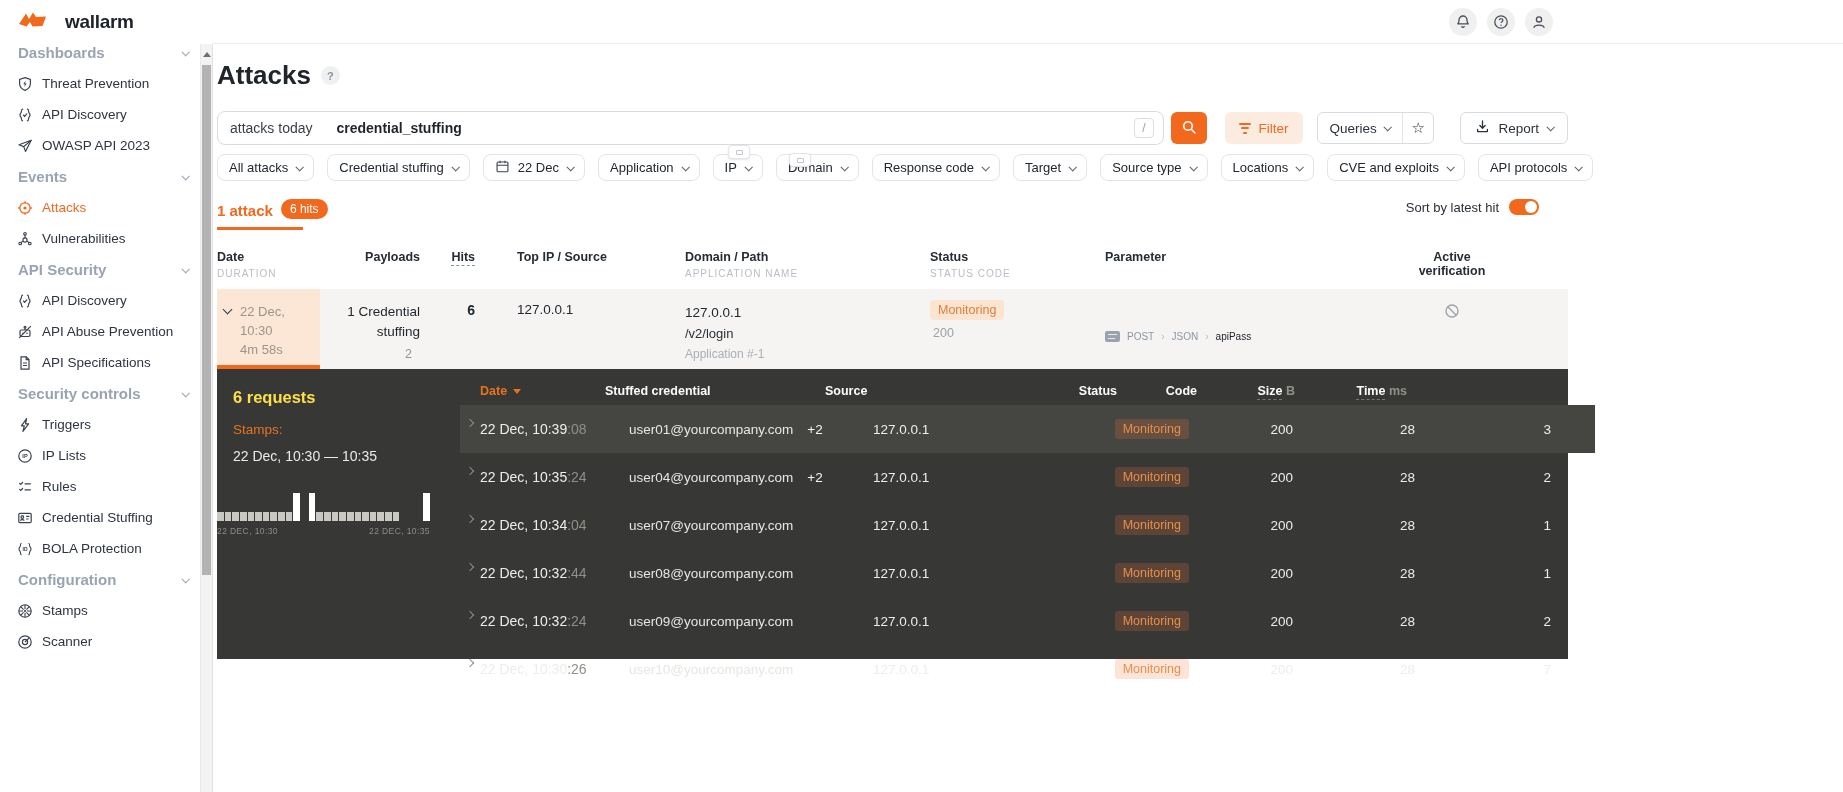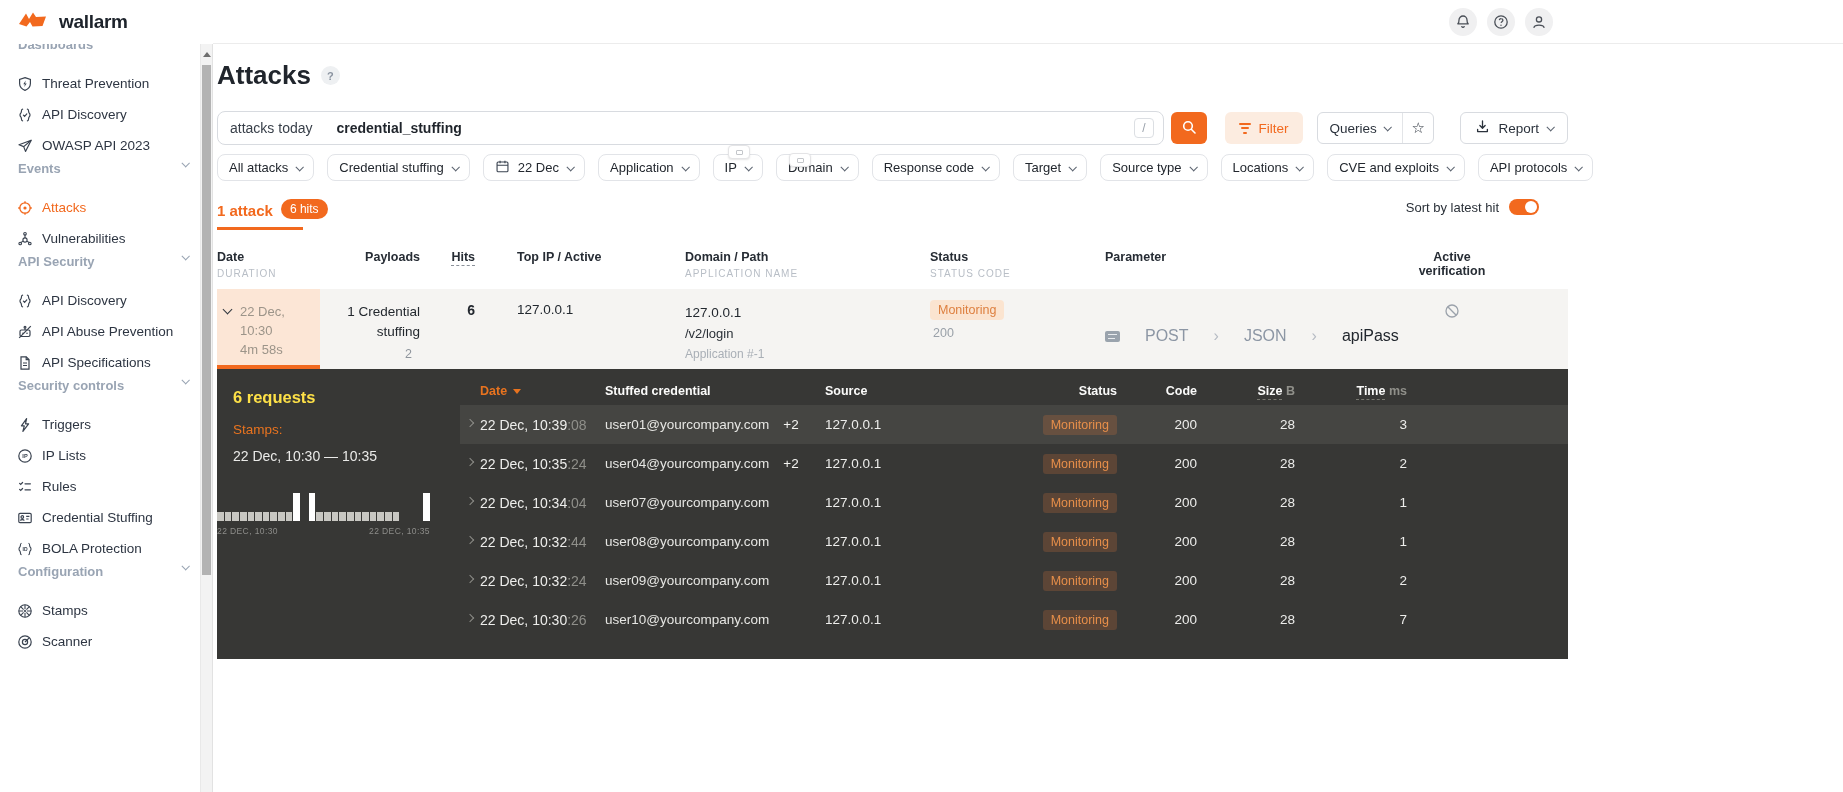--- a/index.html
+++ b/index.html
@@ -2,24 +2,24 @@
 <html><head>
 <meta charset="utf-8">
 <style>
   * { margin:0; padding:0; box-sizing:border-box; }
   html,body { width:1843px; height:792px; overflow:hidden; background:#fff;
     font-family:"Liberation Sans", sans-serif; }
   .app { position:relative; width:1843px; height:792px; }
 
   
   .sidebar { position:absolute; left:0; top:0; width:200px; height:792px; background:#fff; z-index:3; }
-  .logo { position:relative; z-index:2; background:#fff; height:44px; display:flex; align-items:center; gap:11px; padding-left:18px; }
+  .logo { position:relative; z-index:2; background:#fff; height:44px; display:flex; align-items:center; gap:17px; padding-left:18px; }
   .logo-text { font-size:19px; font-weight:700; color:#1d232b; letter-spacing:-0.3px; }
   .nav { margin-top:-7px; position:relative; z-index:1; }
-  .nav-section-label { height:31px; display:flex; padding:0 12px 0 18px; font-size:13px; font-weight:700; color:#99a4b3; }
+  .nav-section-label { height:31px; display:flex; align-items:center; padding:0 12px 0 18px; font-size:15px; font-weight:700; color:#99a4b3; }
   .nav-section-label .chev { margin-left:auto; border-color:#99a4b3; }
   .nav-item { height:31px; display:flex; align-items:center; gap:9px; padding-left:16px; font-size:13.5px; color:#2d3542; cursor:pointer; }
   .nav-item .nicon { width:17px; height:17px; flex:none; color:#3a4350; display:flex; align-items:center; justify-content:center; }
   .nav-item .nicon svg { width:16px; height:16px; }
   .nav-item.active { color:#f2691e; }
   .nav-item.active .nicon { color:#f2691e; }
 
   
   .vscrollbar { position:absolute; left:200px; top:44px; bottom:0; width:13px; background:#f3f3f3; border-left:1px solid #e9e9e9; border-right:1px solid #e2e2e2; z-index:2; }
   .sb-arrow { width:0; height:0; border-left:4px solid transparent; border-right:4px solid transparent; border-bottom:5px solid #6f6f6f; margin:8px auto 0; }
@@ -96,21 +96,21 @@
   .payload-extra { display:block; color:#8f959d; font-size:12.5px; margin-right:8px; margin-top:2px; }
   .hits-cell { padding-top:13px; text-align:right; padding-right:5px; font-size:14px; font-weight:700; color:#22272e; }
   .topip-cell { padding-top:13px; padding-left:37px; font-size:13.5px; color:#22282f; }
   .domain-cell { padding-top:13px; padding-left:13px; line-height:21px; }
   .domain-main { font-size:13.5px; color:#22282f; }
   .domain-path { font-size:13px; color:#2a3037; }
   .domain-app { font-size:12px; color:#a9afb6; }
   .status-cell { padding-top:11px; padding-left:13px; }
   .badge-light { display:inline-block; background:#fbe4d0; color:#dd7f3e; font-size:12.5px; padding:3px 8px; border-radius:4px; }
   .status-code { margin-top:6px; margin-left:3px; font-size:12.5px; color:#9aa1a9; }
-  .param-cell { padding-top:14px; padding-left:13px; display:flex; align-items:center; gap:25px; font-size:16px; }
+  .param-cell { padding-top:14px; padding-left:13px; display:flex; align-items:center; gap:7px; font-size:10px; }
   .param-box { width:15px; height:11px; background:#9aa3ad; border-radius:2px; position:relative; flex:none; }
   .param-box::before { content:""; position:absolute; left:3px; right:3px; top:3px; height:1.5px; background:#e8ebee; }
   .param-box::after { content:""; position:absolute; left:3px; right:5px; bottom:2.5px; height:1.5px; background:#e8ebee; }
   .p-gray { color:#8c96a4; } .p-sep { color:#b6bcc4; } .p-dark { color:#22272e; }
   .actver-cell .actver-box { padding-top:14px; color:#9ba2ab; }
   .actver-cell svg { width:16px; height:16px; }
 
   
   .detail-panel { background:#373735; height:290px; display:flex; color:#fff; }
   .panel-left { width:243px; flex:none; padding:19px 0 0 16px; }
@@ -126,21 +126,21 @@
   .req-grid { display:grid; grid-template-columns:145px 220px 205px 110px 85px 90px 112px 1fr; }
   .req-hdr { font-size:12.5px; font-weight:700; color:#fbfbfa; padding-bottom:7px; }
   .rh-date { padding-left:20px; color:#e8731f; display:flex; align-items:center; gap:6px; }
   .sort-tri { width:0; height:0; border-left:4px solid transparent; border-right:4px solid transparent; border-top:5px solid #e8731f; }
   .rh-status { text-align:right; padding-right:23px; }
   .rh-code { text-align:right; padding-right:28px; }
   .rh-size { text-align:right; padding-right:20px; }
   .rh-time { text-align:right; padding-right:20px; }
   .unit { color:#90908a; }
   .dashed-w { border-bottom:1px dashed #77776f; padding-bottom:1px; }
-  .req-row { height:39px; align-items:center; font-size:14px; color:#ededeb; position:relative; cursor:pointer; }
+  .req-row { height:48px; align-items:center; font-size:14px; color:#ededeb; position:relative; cursor:pointer;gap:24px; }
   .req-row.hl { background:#454542; }
   .req-chev { position:absolute; left:7px; top:15px; width:6px; height:6px; border-right:1.4px solid #8d8d88; border-top:1.4px solid #8d8d88; transform:rotate(45deg); }
   .rq-date { padding-left:20px; }
   .rq-sec { color:#8f8f8a; }
   .rq-cred { font-size:13.5px; color:#e6e6e3; }
   .rq-extra { margin-left:14px; color:#f4f4f1; }
   .rq-source { font-size:13.5px; }
   .rq-status { text-align:right; padding-right:23px; }
   .badge-dark { display:inline-block; background:rgba(242,125,60,0.20); color:#e78f4a; font-size:12.5px; padding:3px 8px; border-radius:3px; }
   .rq-code { text-align:right; padding-right:28px; font-size:13.5px; }
@@ -528,21 +528,21 @@
             <div class="h-main">Date</div>
              <div class="h-sub">DURATION</div>
           </div>
         <div class="c-payloads">
             <div class="h-main">Payloads</div>
           </div>
         <div class="c-hits">
             <div class="h-main"><span class="dashed-u">Hits</span></div>
           </div>
         <div class="c-topip">
-            <div class="h-main">Top IP / Active</div>
+            <div class="h-main">Top IP / Source</div>
           </div>
         <div class="c-domain">
             <div class="h-main">Domain / Path</div>
              <div class="h-sub">APPLICATION NAME</div>
           </div>
         <div class="c-status">
             <div class="h-main">Status</div>
              <div class="h-sub">STATUS CODE</div>
           </div>
         <div class="c-param">

